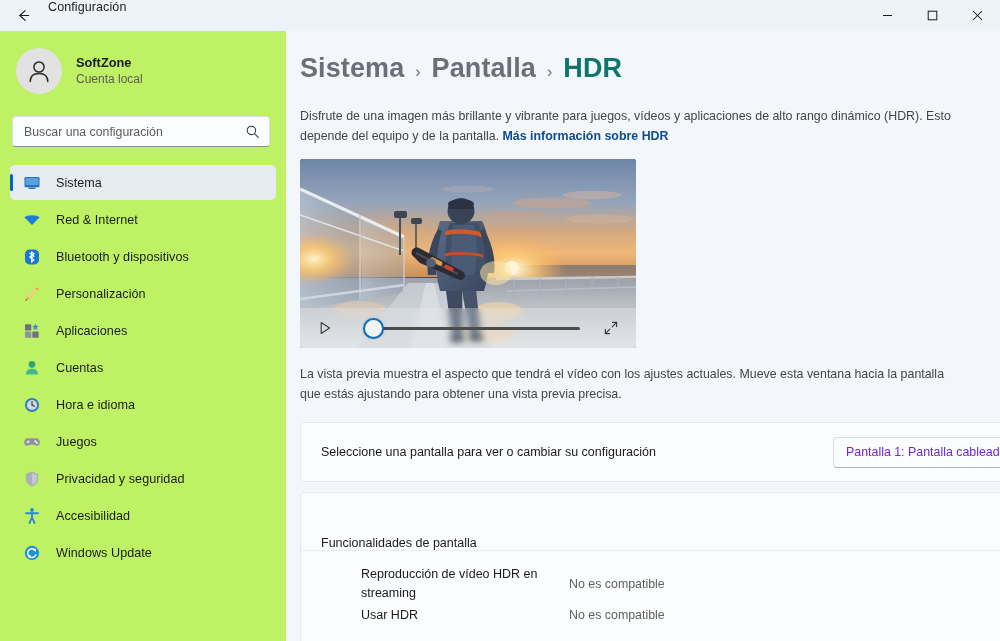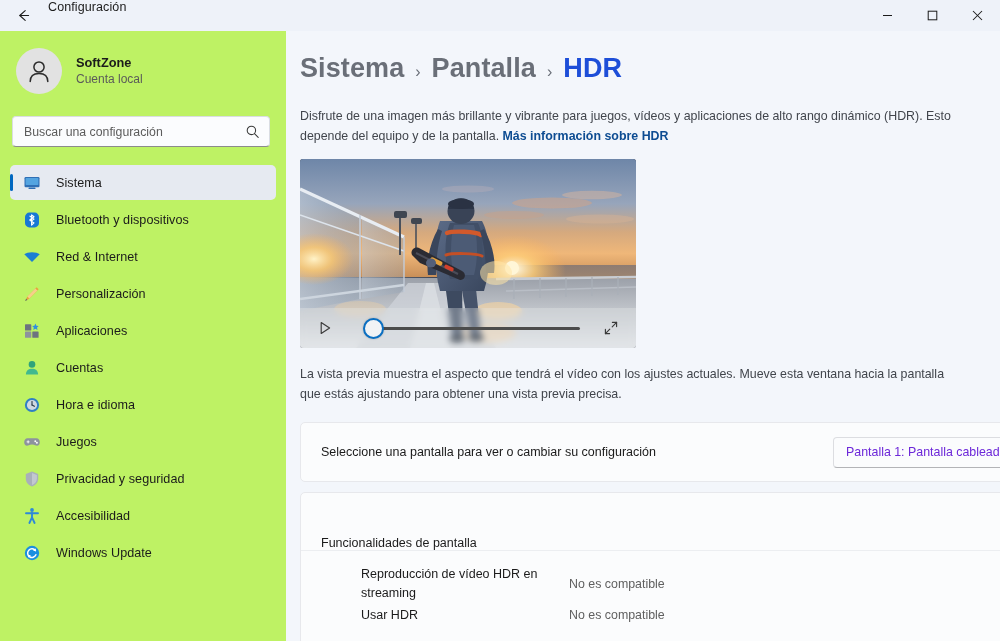--- a/index.html
+++ b/index.html
@@ -194,21 +194,21 @@
     padding: 22px 0 0 0;
     margin-bottom: 22px;
   }
   .bc-item {
     font-size: 27px;
     font-weight: bold;
     color: #6a6f78;
     cursor: pointer;
     letter-spacing: 0.1px;
   }
-  .bc-item.current { color: #1d4ed8; cursor: default; }
+  .bc-item.current { color: #0f766e; cursor: default; }
   .bc-sep {
     font-size: 16px;
     color: #6a6f78;
     margin: 0 11px;
   }
 
   .intro {
     font-size: 12.4px;
     line-height: 1.62;
     color: #41454c;
@@ -428,35 +428,35 @@
               <rect x="2.6" y="4" width="12.8" height="7" rx="0.7" fill="#54a4e0"></rect>
               <rect x="5.5" y="13.6" width="7" height="1.5" rx="0.7" fill="#2f6fb5"></rect>
             </svg>
           </span>
           <span class="nav-label">Sistema</span>
         </div>
 
         <div class="nav-item">
           <span class="nav-icon">
             <svg width="18" height="18" viewBox="0 0 18 18">
+              <path d="M1.3 6.3 C4.3 3.4 13.7 3.4 16.7 6.3 L9 14.1 Z" fill="#1a7fd4"></path>
+            </svg>
+          </span>
+          <span class="nav-label">Red &amp; Internet</span>
+        </div>
+
+        <div class="nav-item">
+          <span class="nav-icon">
+            <svg width="18" height="18" viewBox="0 0 18 18">
               <rect x="2" y="1.6" width="14" height="14.8" rx="4.4" fill="#1778d4"></rect>
               <path d="M7 5.2 L11 8.1 L8.6 9.9 L8.6 3.9 L11 5.7 L7 8.8" fill="none" stroke="#fff" stroke-width="1.15" stroke-linejoin="round" stroke-linecap="round"></path>
               <path d="M8.6 9.9 L8.6 14.2 L11 11.9 L7 9.2" fill="none" stroke="#fff" stroke-width="1.15" stroke-linejoin="round" stroke-linecap="round"></path>
             </svg>
           </span>
           <span class="nav-label">Bluetooth y dispositivos</span>
-        </div>
-
-        <div class="nav-item">
-          <span class="nav-icon">
-            <svg width="18" height="18" viewBox="0 0 18 18">
-              <path d="M1.3 6.3 C4.3 3.4 13.7 3.4 16.7 6.3 L9 14.1 Z" fill="#1a7fd4"></path>
-            </svg>
-          </span>
-          <span class="nav-label">Red &amp; Internet</span>
         </div>
 
         <div class="nav-item">
           <span class="nav-icon">
             <svg width="18" height="18" viewBox="0 0 18 18">
               <path d="M13.6 2.2 L15.6 4.2 L6.6 13.3 L4.3 14.9 L3.1 13.7 L4.7 11.4 Z" fill="#e8a33d"></path>
               <path d="M12.3 3.5 L14.3 5.5 L6.3 13.5 L4.4 11.6 Z" fill="#f5d08a"></path>
               <path d="M3.1 13.7 L4.3 14.9 L2.1 15.9 Z" fill="#5b5b5b"></path>
             </svg>
           </span>

